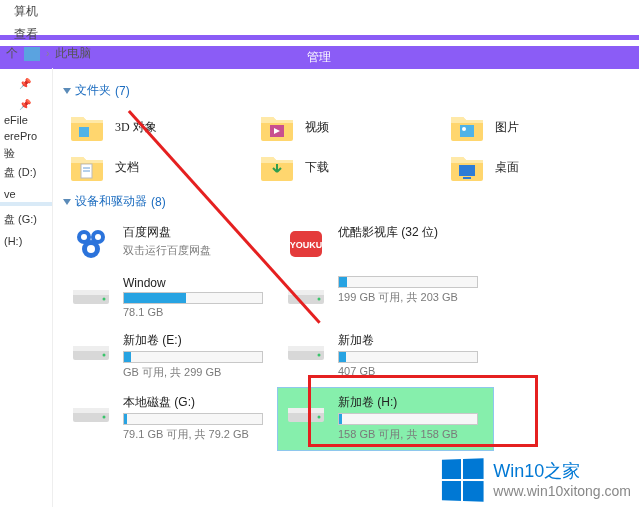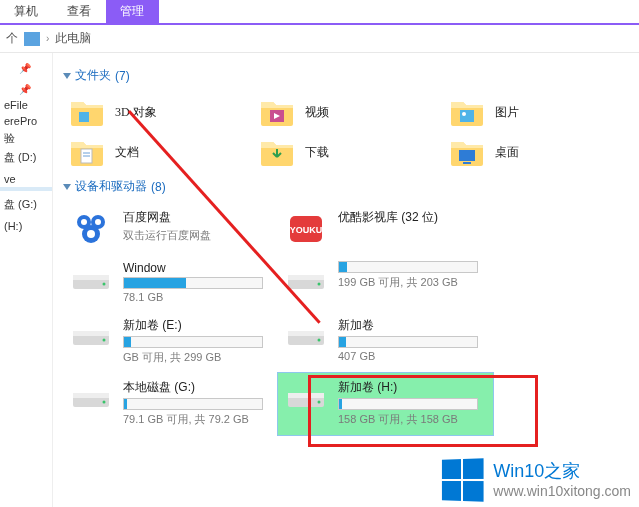--- a/index.html
+++ b/index.html
@@ -1,18 +1,18 @@
 <!DOCTYPE html>
 <html><head>
 <meta charset="utf-8">
 <style>
 * { box-sizing: border-box; margin: 0; padding: 0; }
 body { font-family: "Microsoft YaHei", "Segoe UI", sans-serif; font-size: 12px; color: #333; background: #fff; width: 639px; height: 507px; overflow: hidden; position: relative; }
 
-.tabs { display: flex; height: 25px; border-bottom: 2px solid #8b5cf6; }
+.tabs { display: flex; height: 40px; border-bottom: 5px solid #8b5cf6; flex-direction: column; }
 .tab { padding: 3px 14px; font-size: 12px; color: #444; border-right: 1px solid transparent; }
 .tab.active { background: #8b5cf6; color: #fff; text-align: center; }
 
 .breadcrumb { display: flex; align-items: center; height: 28px; padding: 0 6px; border-bottom: 1px solid #e8e8e8; gap: 6px; color: #555; }
 .bc-icon { width: 16px; height: 14px; background: #5aa3e0; display: inline-block; }
 .bc-arrow { color: #888; font-size: 10px; }
 
 .body { display: flex; height: calc(100% - 52px); }
 .sidebar { width: 53px; border-right: 1px solid #eee; padding-top: 6px; font-size: 11px; color: #333; }
 .sidebar .pin { color: #888; font-size: 10px; display: block; text-align: center; margin: 4px 0 2px; }

